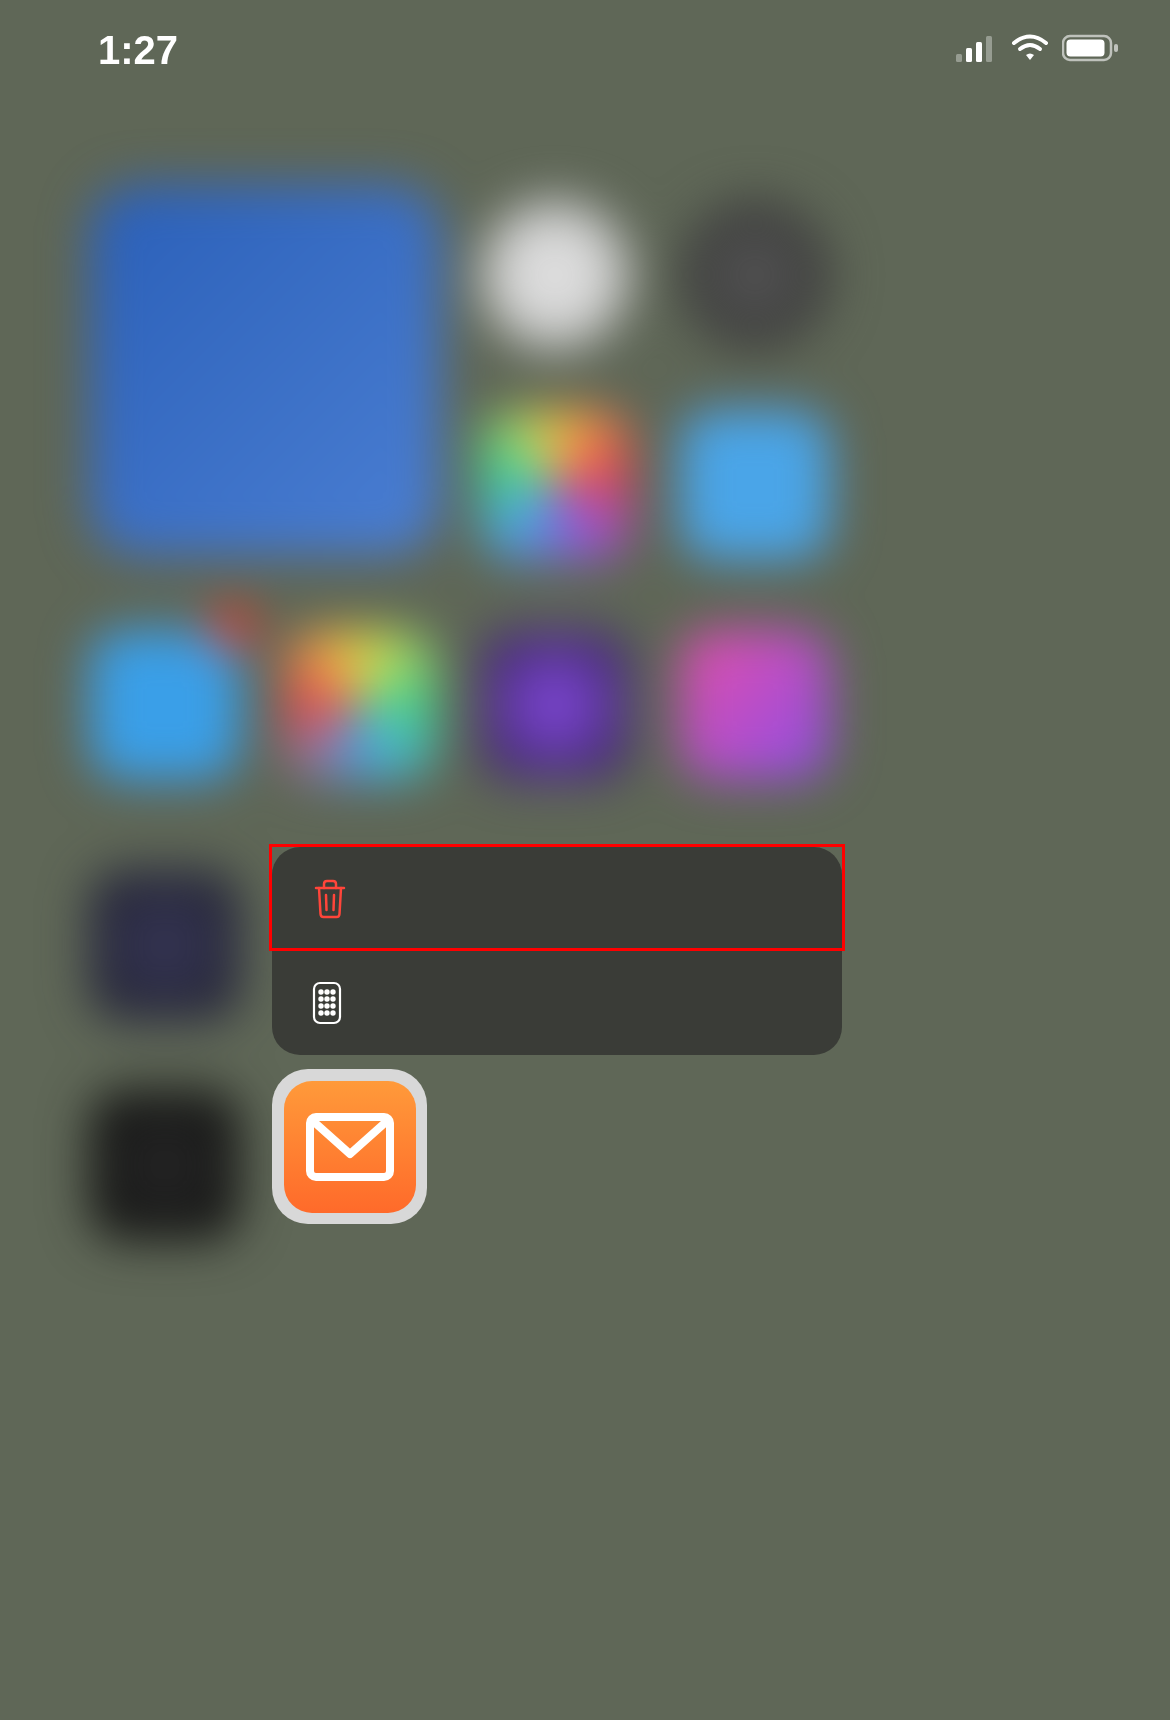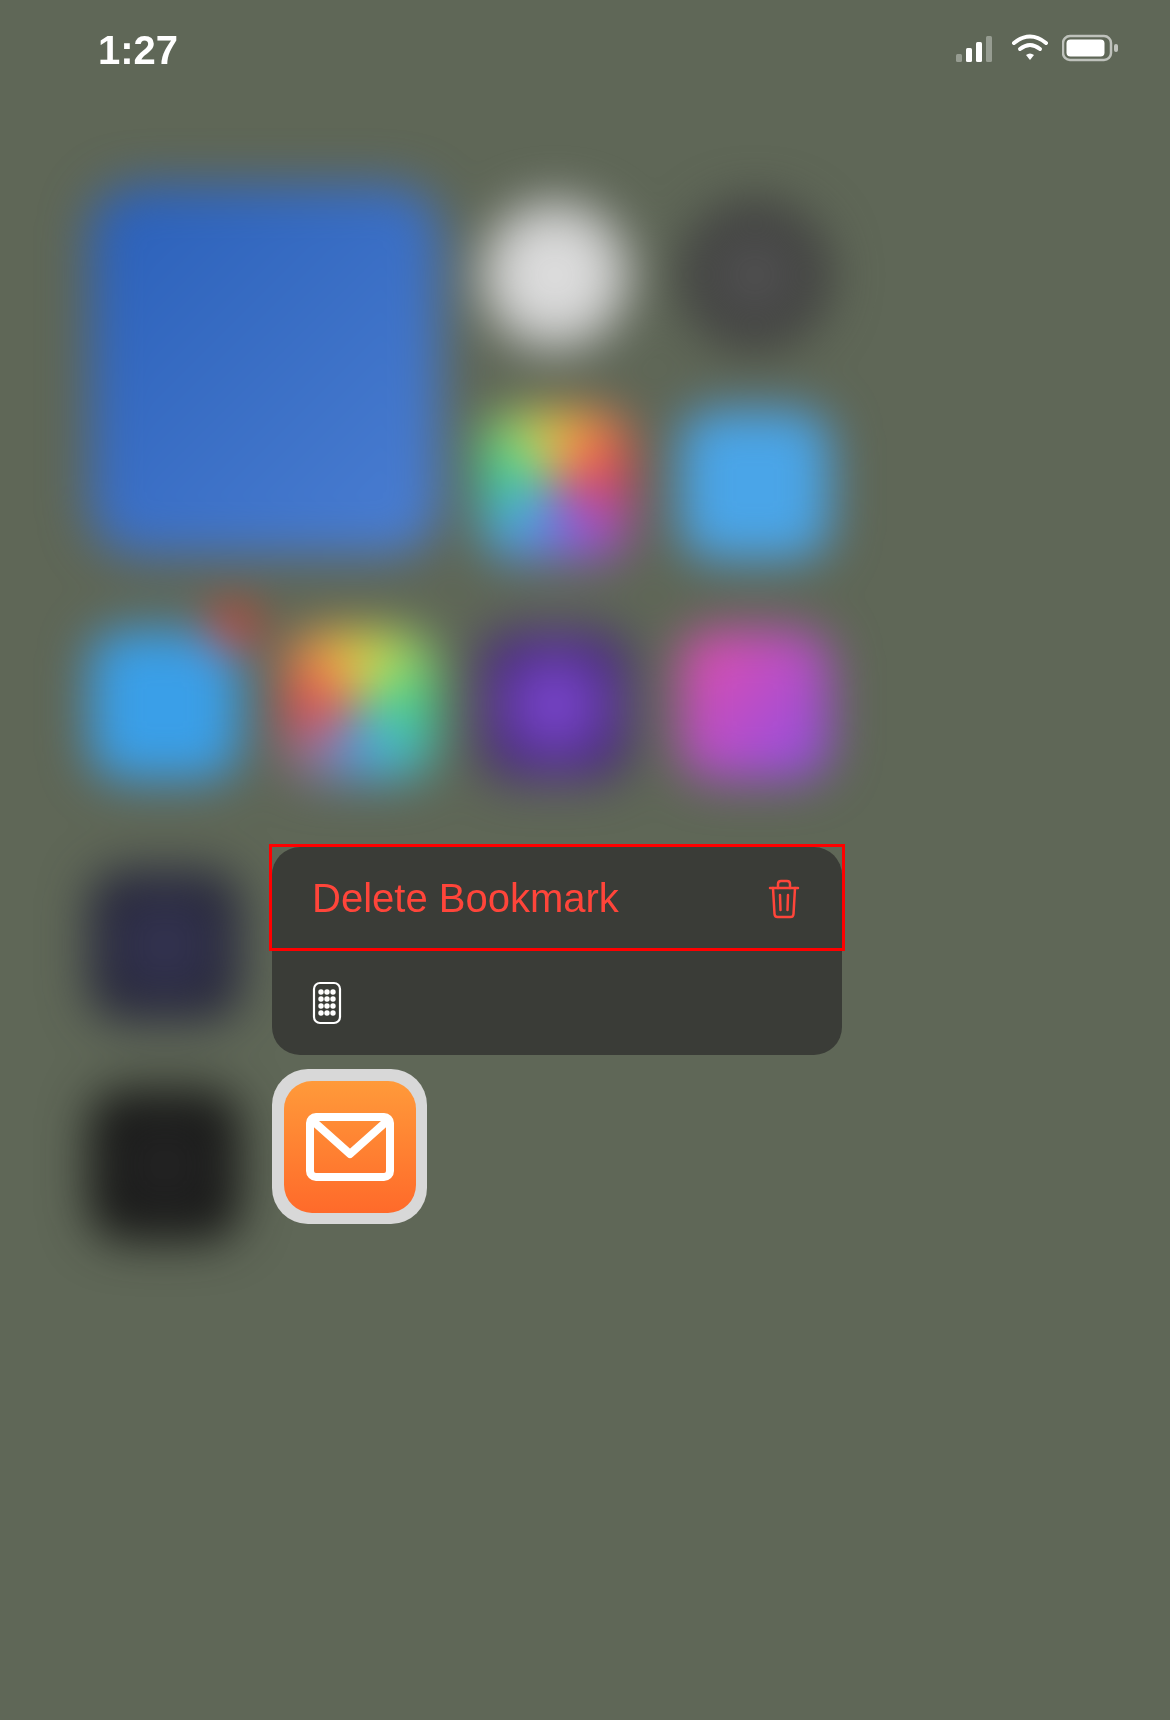--- a/index.html
+++ b/index.html
@@ -211,21 +211,20 @@
         <rect x="1" y="2" width="48" height="24" rx="7" stroke="#fff" stroke-width="2.5" fill="none" opacity="0.6"></rect>
         <rect x="4.5" y="5.5" width="38" height="17" rx="4" fill="#fff"></rect>
         <rect x="52" y="10" width="4" height="8" rx="2" fill="#fff" opacity="0.6"></rect>
       </svg>
     </span>
   </div>
 </div>
 
 <div class="context-menu">
   <div class="menu-item delete">
-    <span class="menu-label">Delete Bookmark</span>
     <span class="menu-icon">
       <svg width="36" height="42" viewBox="0 0 36 42" fill="none" stroke="#ff453a" stroke-width="2.5" stroke-linecap="round">
         <path d="M4 10 L32 10"></path>
         <path d="M12 10 L12 6 Q12 3 15 3 L21 3 Q24 3 24 6 L24 10"></path>
         <path d="M7 10 L8.5 36 Q8.7 39 11.5 39 L24.5 39 Q27.3 39 27.5 36 L29 10"></path>
         <path d="M14 17 L14.5 32"></path>
         <path d="M22 17 L21.5 32"></path>
       </svg>
     </span>
   </div>

